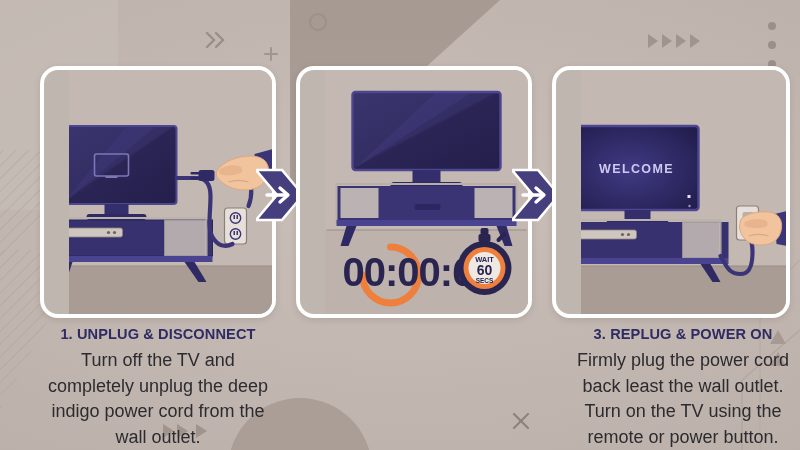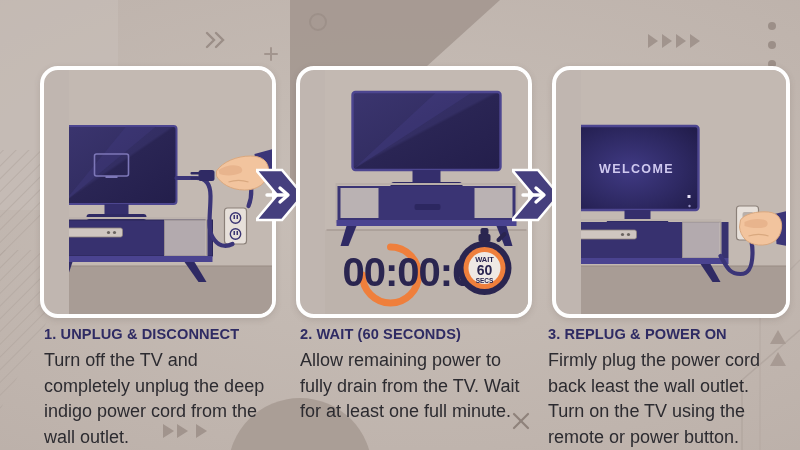--- a/index.html
+++ b/index.html
@@ -31,24 +31,24 @@
   #card3{left:552px;width:230px;}
   .scene{position:absolute;inset:0;margin-left:25px;}
   .scene svg{display:block;width:100%;height:100%;}
 
   
   .arrow{position:absolute;top:168px;width:48px;height:54px;}
   #arrow1{left:256px;}
   #arrow2{left:512px;}
 
   
-  .caption{position:absolute;top:326px;}
+  .caption{position:absolute;top:326px;text-align:center;}
   #cap1{left:44px;width:228px;}
   #cap2{left:300px;width:228px;}
-  #cap3{left:548px;width:236px;}
+  #cap3{left:565px;width:236px;}
   .cap-title{
     color:#2f2b63;font-weight:bold;font-size:14.6px;
     letter-spacing:.1px;margin:0 0 6px 0;line-height:1.1;
   }
   .cap-body{
     color:#2c2b30;font-size:18px;line-height:1.42;margin:0;
   }
 </style>
 </head>
 <body>
@@ -324,23 +324,19 @@
         </g>
       </svg>
     </div>
   </div>
 
   <div class="caption" id="cap1">
     <p class="cap-title">1. UNPLUG &amp; DISCONNECT</p>
     <p class="cap-body">Turn off the TV and completely unplug the deep indigo power cord from the wall outlet.</p>
   </div>
 
-  <div class="caption" id="cap2">
-    <p class="cap-title">2. WAIT (60 SECONDS)</p>
-    <p class="cap-body">Allow remaining power to fully drain from the TV. Wait for at least one full minute.</p>
-  </div>
 
   <div class="caption" id="cap3">
     <p class="cap-title">3. REPLUG &amp; POWER ON</p>
     <p class="cap-body">Firmly plug the power cord back least the wall outlet. Turn on the TV using the remote or power button.</p>
   </div>
 
 </div>
 
 </body></html>

